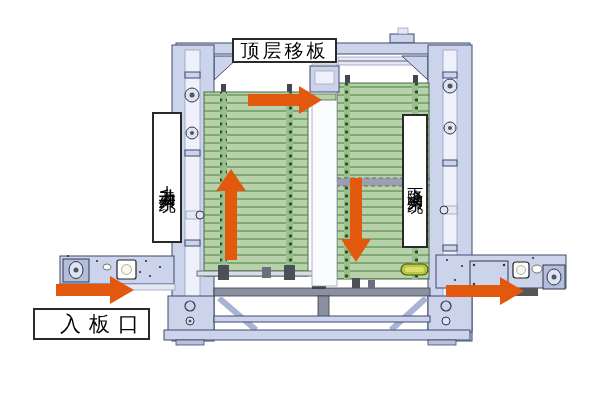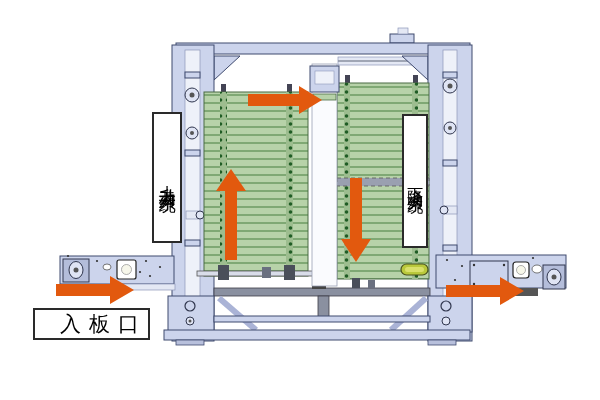--- a/index.html
+++ b/index.html
@@ -175,20 +175,21 @@
 
     <g>
       <polygon points="56,284 110,284 110,276 134,290 110,304 110,296 56,296" fill="#e2590e"></polygon>
       <polygon points="225,260 225,191 216,191 231,169 246,191 237,191 237,260" fill="#e2590e"></polygon>
       <polygon points="248,94 299,94 299,86 322,100 299,114 299,106 248,106" fill="#e2590e"></polygon>
       <polygon points="350,178 350,239 341,239 356,262 371,239 362,239 362,178" fill="#e2590e"></polygon>
       <polygon points="446,285 500,285 500,277 524,291 500,305 500,297 446,297" fill="#e2590e"></polygon>
     </g>
   </svg>
 
+  <div class="label h" style="left:232px;top:38px;width:105px;height:25px;">顶层移板</div>
 
   <div class="label v" style="left:152px;top:112px;width:30px;height:131px;">上升动力系统</div>
 
   <div class="label v" style="left:402px;top:114px;width:26px;height:134px;font-size:16px;">下降动力系统</div>
 
   <div class="label wide" style="left:33px;top:308px;width:117px;height:32px;">入板口</div>
 
 
 </div>
 

